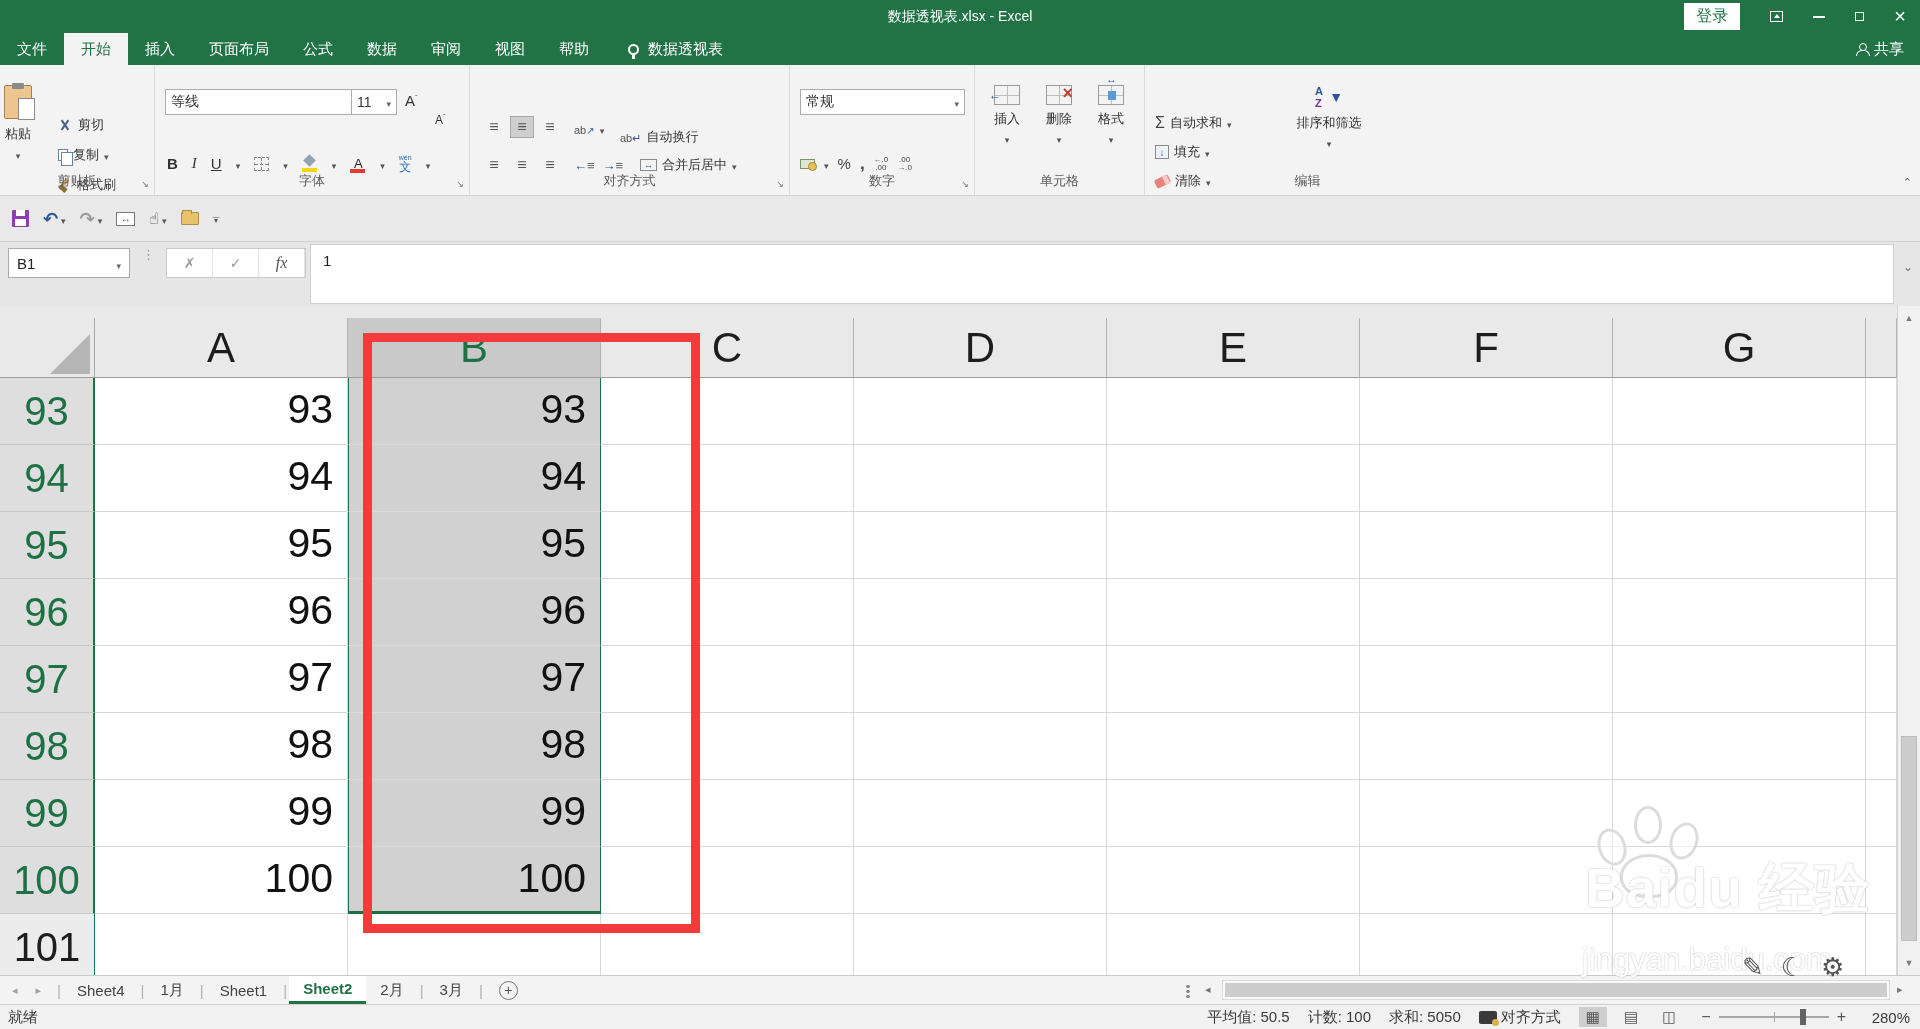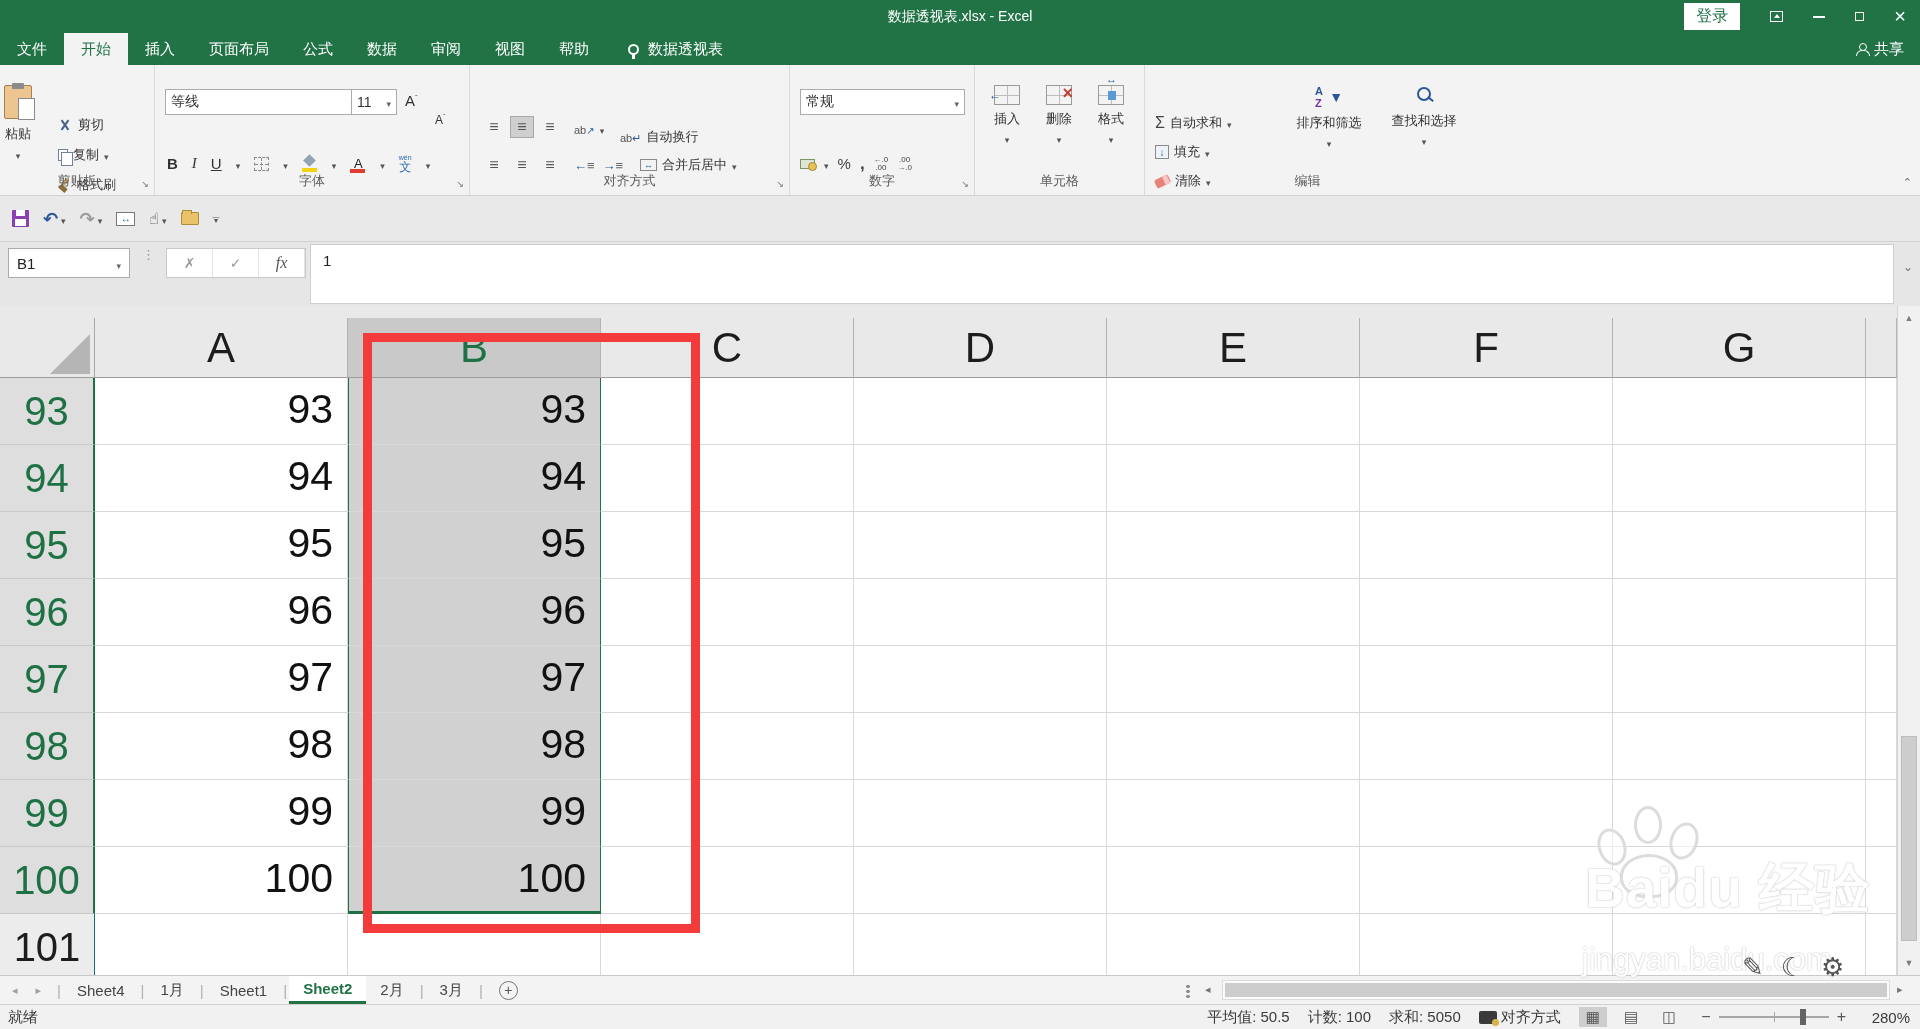--- a/index.html
+++ b/index.html
@@ -433,25 +433,20 @@
     <div class="rbtn abs" style="left:10px;top:80px">
         <span class="eraser"></span>
         <span class="blab">清除</span>
         <span class="caret"></span>
       </div>
     <div class="tallbtn" style="left:138px;width:92px">
       <span class="sorticon">
           <span class="funnel"></span>
         </span>
       <span class="txt">排序和筛选</span>
-      <span class="caret"></span>
-    </div>
-    <div class="tallbtn" style="left:234px;width:90px">
-      <span class="findic"></span>
-      <span class="txt">查找和选择</span>
       <span class="caret"></span>
     </div>
     <div class="grp-label">编辑</div>
   </div>
 
   <span class="collapse-ribbon"></span>
 </div>
 
 <div class="qat">
   <div class="qbtn">

